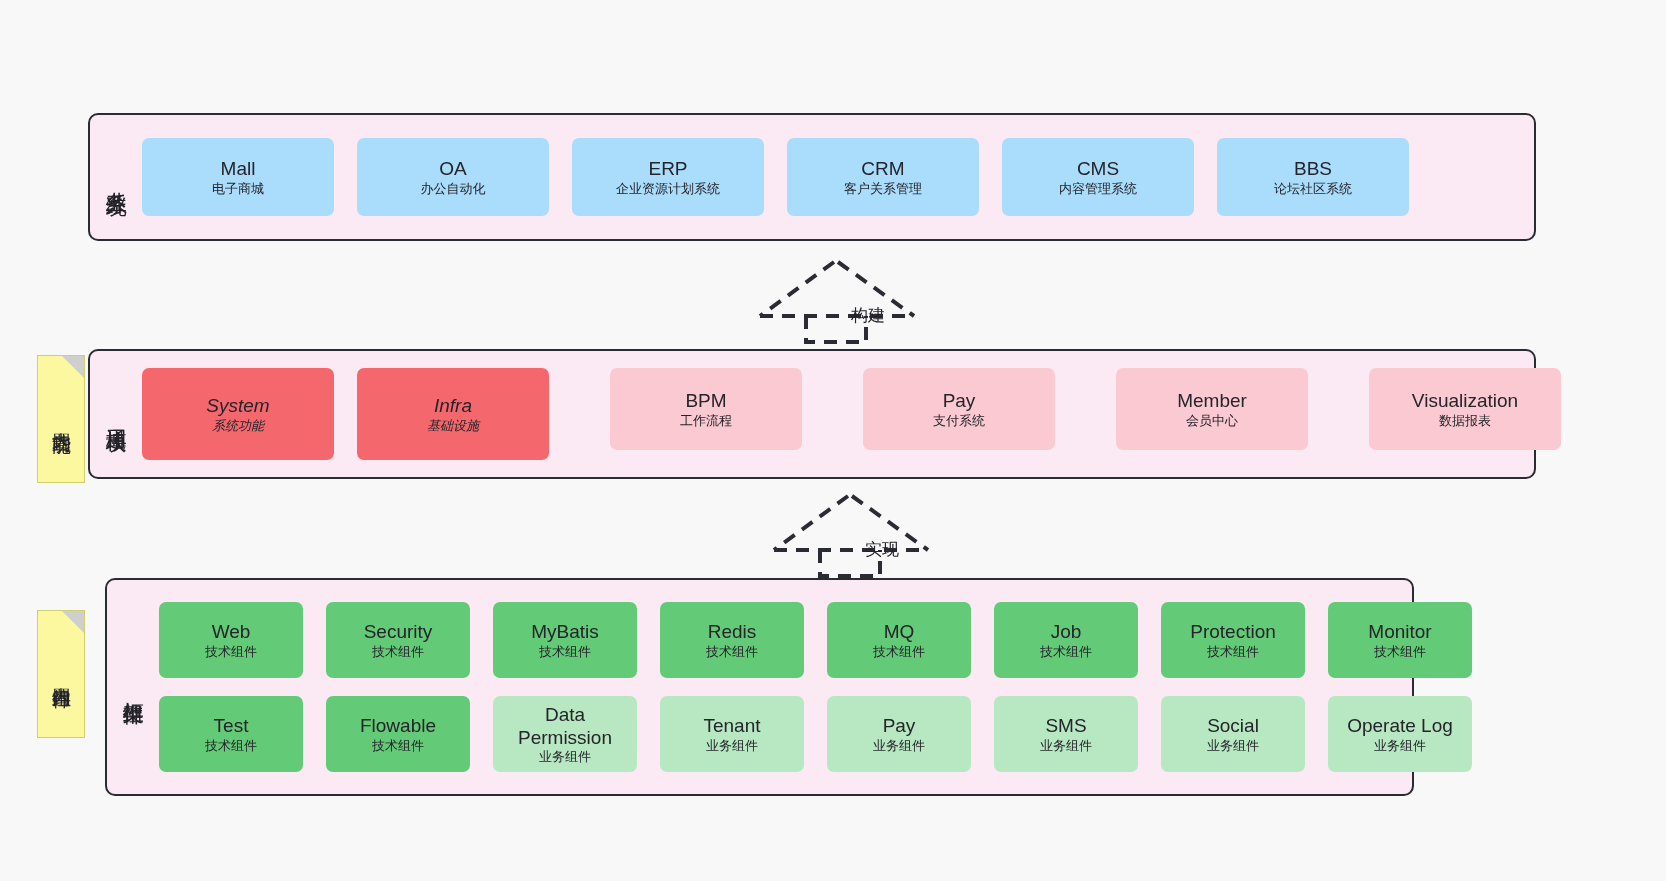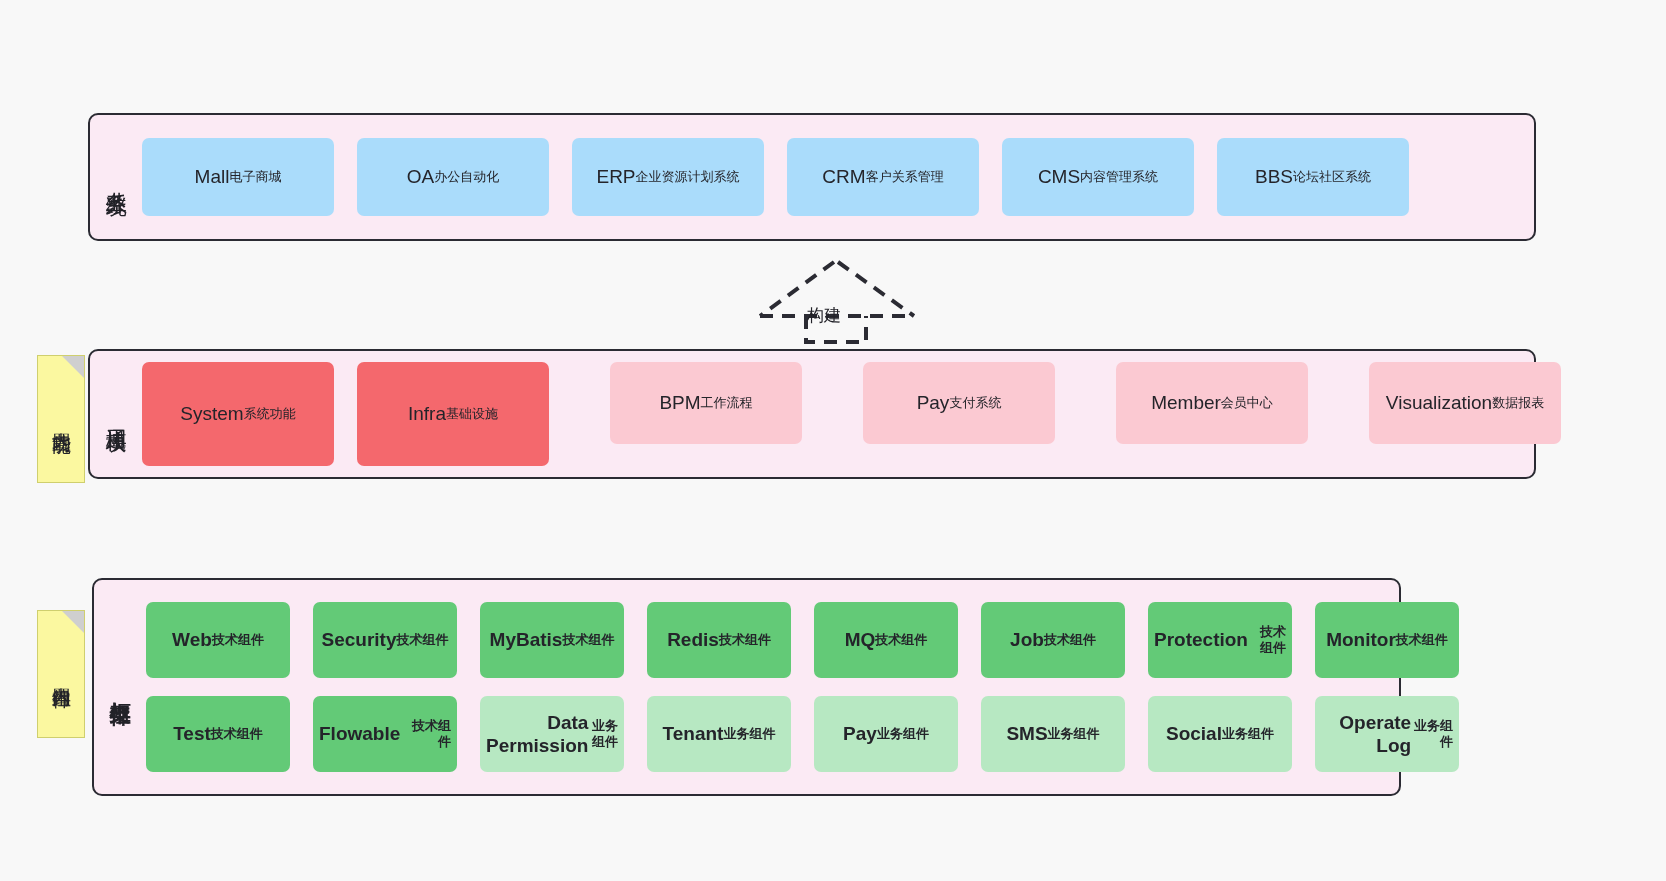--- a/index.html
+++ b/index.html
@@ -62,32 +62,33 @@
     display: flex;
     gap: 23px;
     justify-content: flex-start;
   }
 
   
   .node {
     border-radius: 7px;
     box-sizing: border-box;
     display: flex;
+    flex-direction: column;
     align-items: center;
     justify-content: center;
-    text-align: right;
+    text-align: center;
     color: #24242a;
     line-height: 1.22;
     padding: 4px 6px;
   }
   .node .en { font-size: 19px; }
   .node .cn { font-size: 13px; }
 
   .biz-node   { background: #aadcfb; width: 192px; height: 78px; }
-  .mod-strong { background: #f4686d; width: 192px; height: 104px; }
+  .mod-strong { background: #f4686d; width: 192px; height: 92px; font-style: italic; }
   .mod-light  { background: #fbc9d2; width: 192px; height: 82px; margin-left: 38px; }
   .tech-node  { background: #63ca77; width: 144px; height: 76px; }
   .biz-comp   { background: #b7e8c2; width: 144px; height: 76px; }
 
   
   .note {
     position: absolute;
     background: #fbf8a0;
     border: 1px solid #cfcf6e;
     box-sizing: border-box;
@@ -112,20 +113,21 @@
   }
 
   
   .arrow-wrap { position: absolute; }
   .arrow-label {
     position: absolute;
     font-size: 17px;
     color: #222228;
     background: transparent;
     white-space: nowrap;
+    margin-left: 44px;
   }
 </style>
 </head>
 <body>
 
 <div id="canvas">
 
   <div class="layer" id="layer-business" style="left:88px; top:113px; width:1448px; height:128px;">
     <div class="layer-title">业务系统</div>
     <div class="layer-body">
@@ -212,27 +214,36 @@
 
         <div class="node mod-light">
           <span class="en">Visualization</span>
           <span class="cn">数据报表</span>
         </div>
 
       </div>
     </div>
   </div>
 
+  <div class="arrow-wrap" style="left:770px; top:492px; width:160px; height:86px;">
+    <svg width="160" height="86" viewBox="0 0 160 86">
+      <path d="M 82 4 L 158 58" fill="none" stroke="#2b2b33" stroke-width="4" stroke-dasharray="13,9" stroke-linecap="butt"></path>
+      <path d="M 78 4 L 4 58" fill="none" stroke="#2b2b33" stroke-width="4" stroke-dasharray="13,9" stroke-linecap="butt"></path>
+      <path d="M 4 58 L 156 58" fill="none" stroke="#2b2b33" stroke-width="4" stroke-dasharray="13,9"></path>
+      <path d="M 50 58 L 50 84 L 110 84 L 110 58" fill="none" stroke="#2b2b33" stroke-width="4" stroke-dasharray="13,9"></path>
+    </svg>
+    <span class="arrow-label" style="left:51px; top:46px;">实现</span>
+  </div>
 
   <div class="note" style="left:37px; top:610px; width:48px; height:128px;">
     <span class="fold"></span>
     <span>内置组件</span>
   </div>
 
-  <div class="layer" id="layer-framework" style="left:92px; top:578px; width:1309px; height:218px;font-weight:bold;">
+  <div class="layer" id="layer-framework" style="left:105px; top:578px; width:1309px; height:218px;">
     <div class="layer-title">框架组件</div>
     <div class="layer-body">
 
       <div class="node-row">
         <div class="node tech-node">
           <span class="en">Web</span>
           <span class="cn">技术组件</span>
         </div>
         <div class="node tech-node">
           <span class="en">Security</span>

